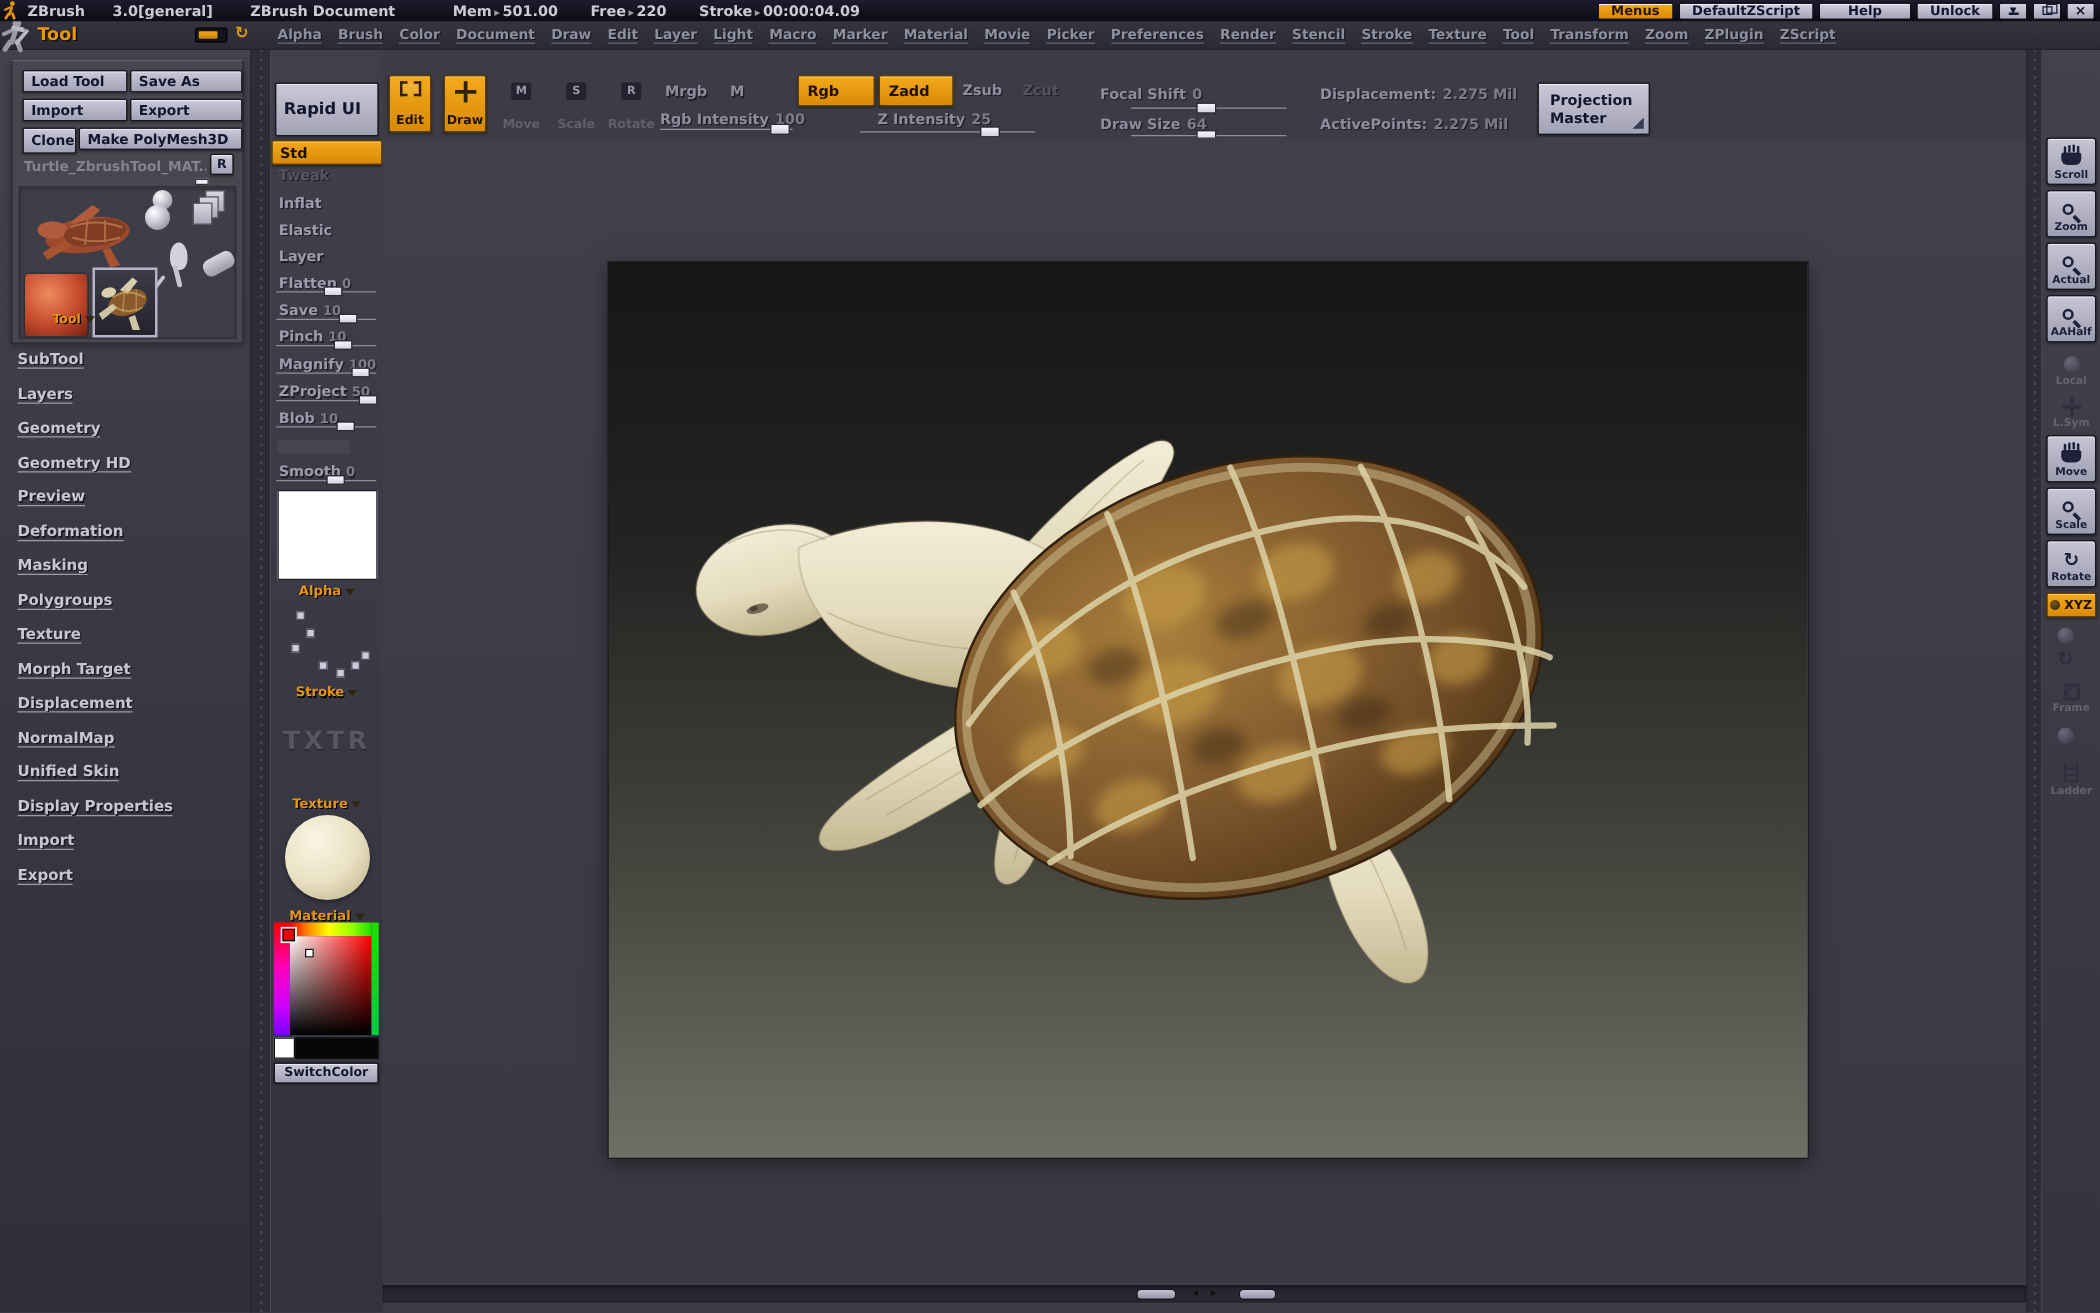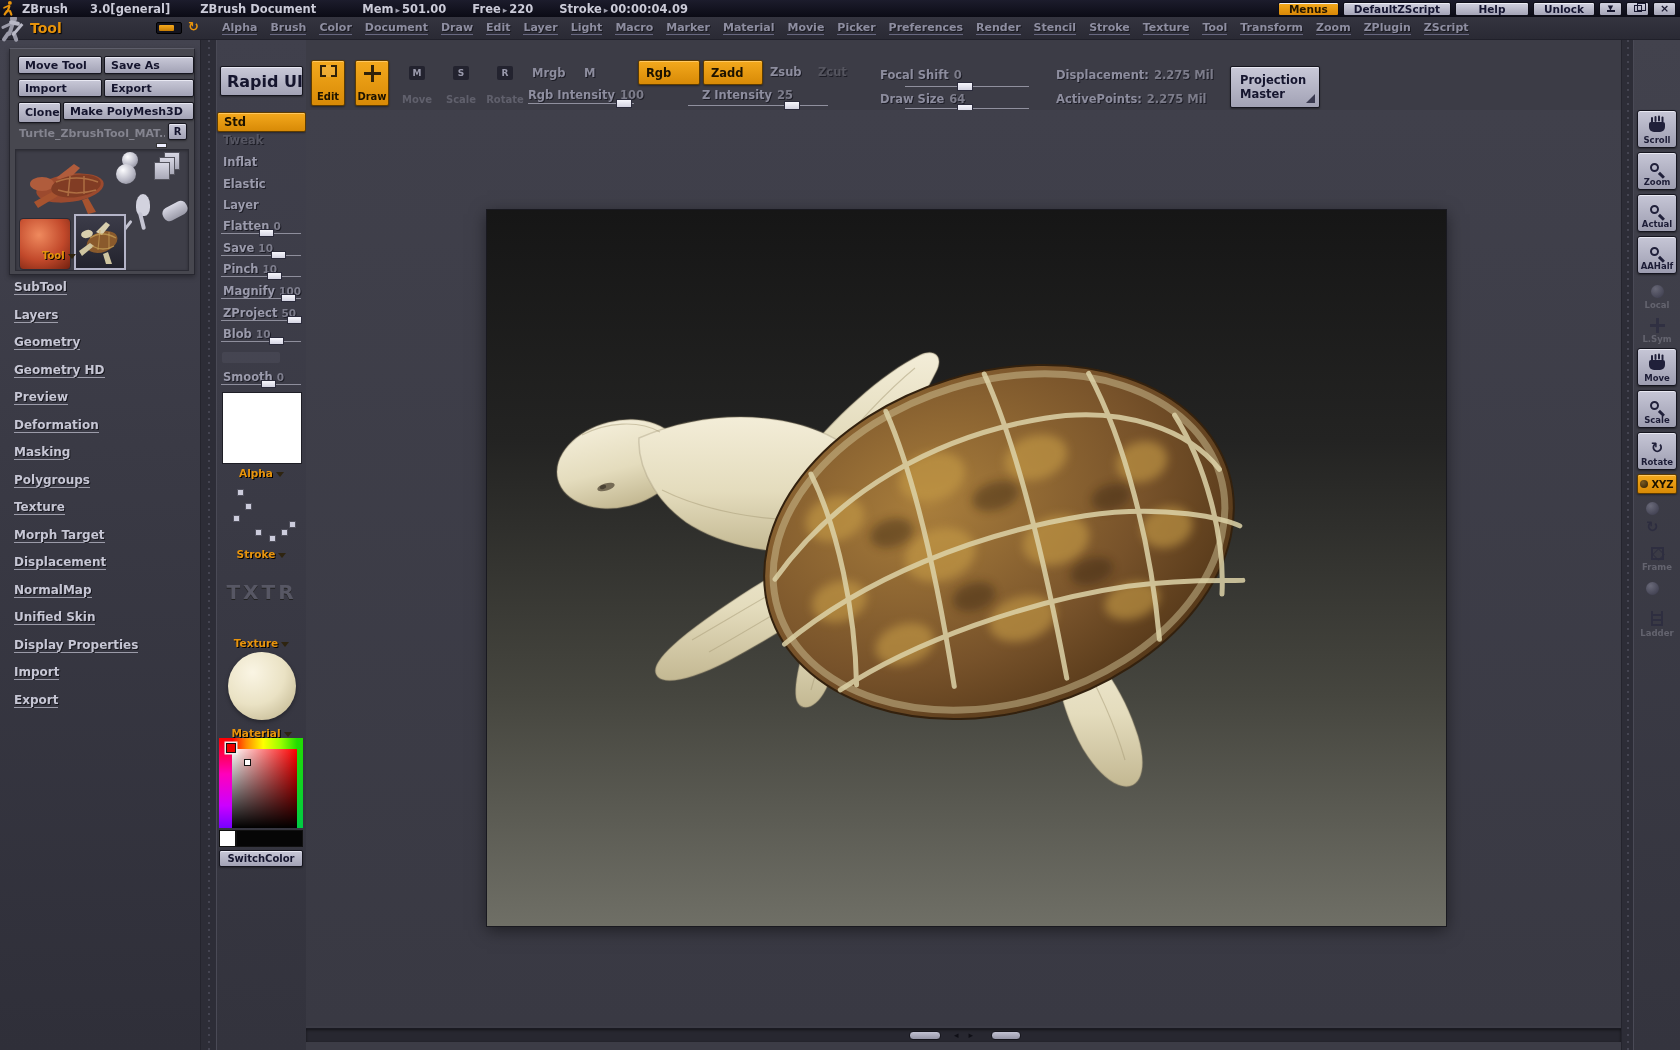--- a/index.html
+++ b/index.html
@@ -69,21 +69,21 @@
 
   #links{position:absolute;left:14px;top:240px}
   .plink{font-size:12px;color:#c6c6d4;border-bottom:1px solid rgba(198,198,212,.7);margin-bottom:12.5px;display:table;white-space:nowrap;text-shadow:1px 1px 0 #17171e;cursor:pointer}
 
   
   .vdivider{position:absolute;top:40px;height:1010px;background:#2d2d37;border-left:1px solid #24242d;border-right:1px solid #4a4a56}
   .vdivider::before{content:"";position:absolute;left:45%;top:0;width:2px;height:100%;background:repeating-linear-gradient(180deg,#454552 0 2px,transparent 2px 7px)}
 
   
   #shelf{position:absolute;left:217px;top:40px;width:89px;height:1010px;background:linear-gradient(180deg,#40404c,#33333d)}
-  #rapid-ui{position:absolute;left:3px;top:26px;width:83px;height:30px;font-size:16px;justify-content:flex-start}
+  #rapid-ui{position:absolute;left:3px;top:26px;width:83px;height:43px;font-size:13px;justify-content:flex-start}
   #std-btn{position:absolute;left:0;top:72px;width:89px;height:20px;font-size:11.5px;display:flex;align-items:center;padding-left:6px}
   .brush-row{position:absolute;left:6px;width:83px;font-size:11.5px;color:#9b9bac;text-shadow:1px 1px 0 #1d1d26;white-space:nowrap;cursor:pointer}
   .brush-row .val{color:#7d7d8c;margin-left:4px;font-size:10.5px}
   .brush-row.dim{color:#565662}
   .sld{position:absolute;left:4px;width:80px;height:8px;border-bottom:1px solid #8e8e9c;cursor:pointer}
   .sld .hnd{position:absolute;top:3px;width:15px;height:8px;background:linear-gradient(#f6f6fc,#d4d4e2);border:1px solid #2b2b3b;cursor:ew-resize}
   #alpha-box{position:absolute;left:5px;top:352px;width:80px;height:72px;background:#fff;border:1px solid #1e1e26;cursor:pointer}
   .tray-label{position:absolute;left:0;width:89px;text-align:center;font-size:10.5px;color:#e8940c;text-shadow:1px 1px 0 #000;cursor:pointer}
   #stroke-box{position:absolute;left:8px;top:443px;width:74px;height:60px;cursor:pointer}
   #stroke-box b{position:absolute;width:7px;height:7px;background:#ccccdc;border:1px solid #50505c}
@@ -225,21 +225,21 @@
 <div id="pick-icon">
     <i class="handle"></i>
     <i class="head"></i>
   </div>
 <div id="tool-title" class="tsh">Tool</div>
 <div id="hdr-toggle"></div>
 <div id="hdr-reload">↻</div>
 
 <div id="left-tray">
   <div id="tool-panel">
-    <div class="pbtn" style="position:absolute;left:8px;top:7px;width:84px;height:18px">Move Tool</div>
+    <div class="pbtn" style="position:absolute;left:8px;top:7px;width:84px;height:18px">Load Tool</div>
     <div class="pbtn" style="position:absolute;left:94px;top:7px;width:90px;height:18px">Save As</div>
     <div class="pbtn" style="position:absolute;left:8px;top:30px;width:84px;height:18px">Import</div>
     <div class="pbtn" style="position:absolute;left:94px;top:30px;width:90px;height:18px">Export</div>
     <div class="pbtn" style="position:absolute;left:8px;top:53px;width:43px;height:21px">Clone</div>
     <div class="pbtn" style="position:absolute;left:53px;top:53px;width:131px;height:18px">Make PolyMesh3D</div>
     <div id="tool-name">Turtle_ZbrushTool_MAT...</div>
     <div class="pbtn" id="r-btn">R</div>
     <div id="name-slider"></div>
 
     <div id="preview">

